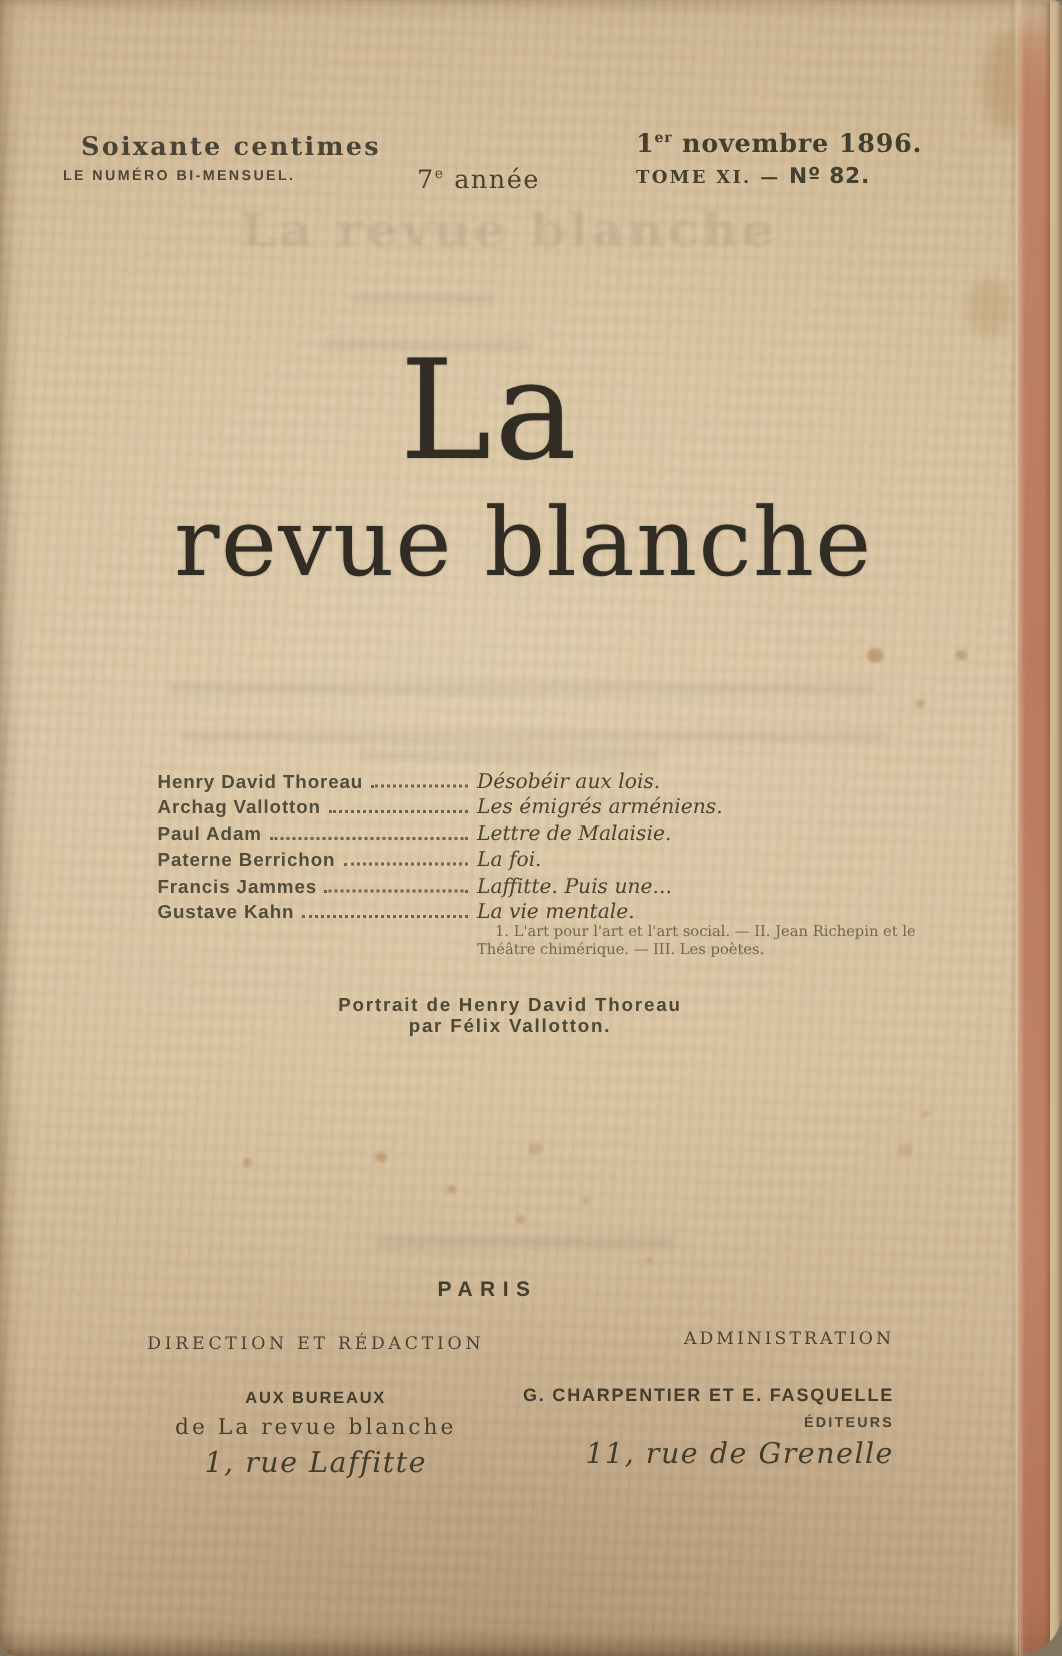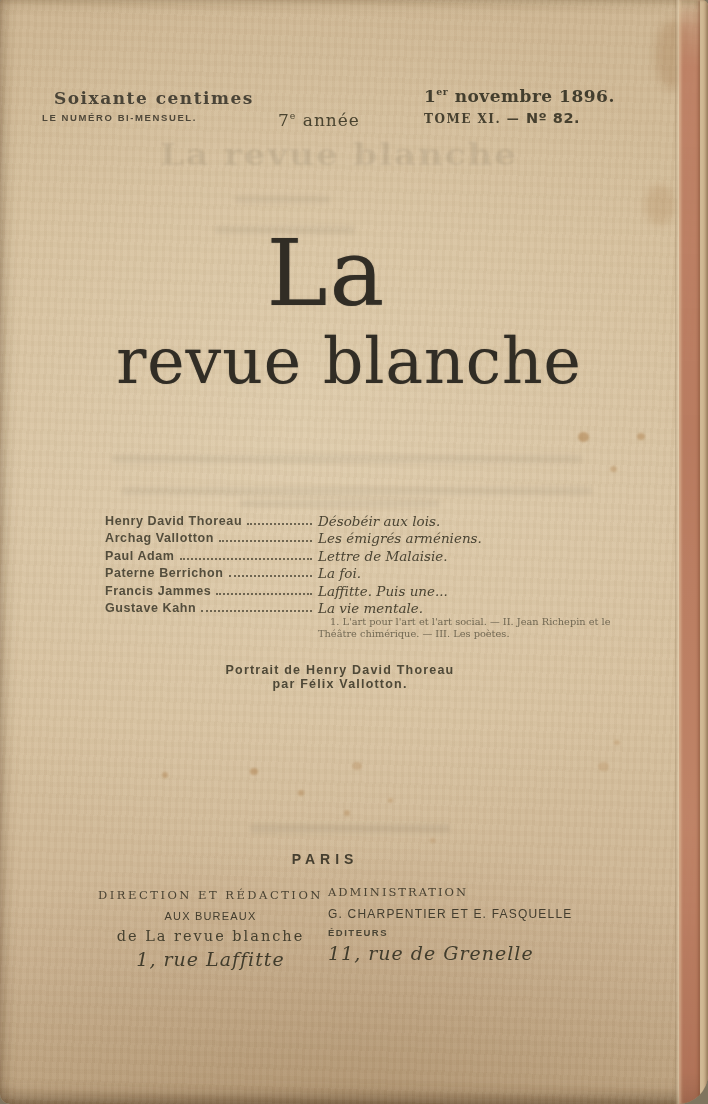--- a/index.html
+++ b/index.html
@@ -88,23 +88,23 @@
     font-family:"DejaVu Serif",serif;font-size:9.8px;line-height:11.5px;color:#655d49;
     text-indent:12px;opacity:.9;}
 
   .portrait{position:absolute;left:0;right:60px;top:663px;text-align:center;
     font-weight:700;font-size:12.5px;letter-spacing:1.2px;color:#4e4837;line-height:14px;padding-left:32px;}
 
   .paris{position:absolute;left:0;right:58px;top:851px;text-align:center;
     font-weight:700;font-size:14px;letter-spacing:5px;color:#453f30;}
 
   .imprint-left{position:absolute;left:78px;top:888px;width:265px;text-align:center;}
-  .imprint-right{position:absolute;left:328px;top:885px;width:250px;text-align:left;}
+  .imprint-right{position:absolute;left:346px;top:885px;width:250px;text-align:right;}
   .imp-caps{font-family:"DejaVu Serif",serif;font-size:11.5px;letter-spacing:2.5px;color:#4a4333;}
-  .imp-bold{font-weight:400;font-size:11px;letter-spacing:1.2px;color:#433d2e;margin-top:8px;}
+  .imp-bold{font-weight:700;font-size:11px;letter-spacing:1.2px;color:#433d2e;margin-top:24px;}
   .imp-serif{font-family:"DejaVu Serif",serif;font-size:14.5px;letter-spacing:2px;color:#45402f;margin-top:6px;}
   .imp-ital{font-family:"DejaVu Serif",serif;font-style:italic;font-size:19px;letter-spacing:1px;color:#413c2c;margin-top:4px;}
   .imprint-right .imp-bold{font-size:12px;}
   .imprint-right .imp-small{font-weight:700;font-size:9.5px;letter-spacing:1.5px;color:#4a4434;margin-top:6px;}
 
   .fox{position:absolute;border-radius:50%;filter:blur(1.2px);}
 </style>
 </head>
 <body>
 

